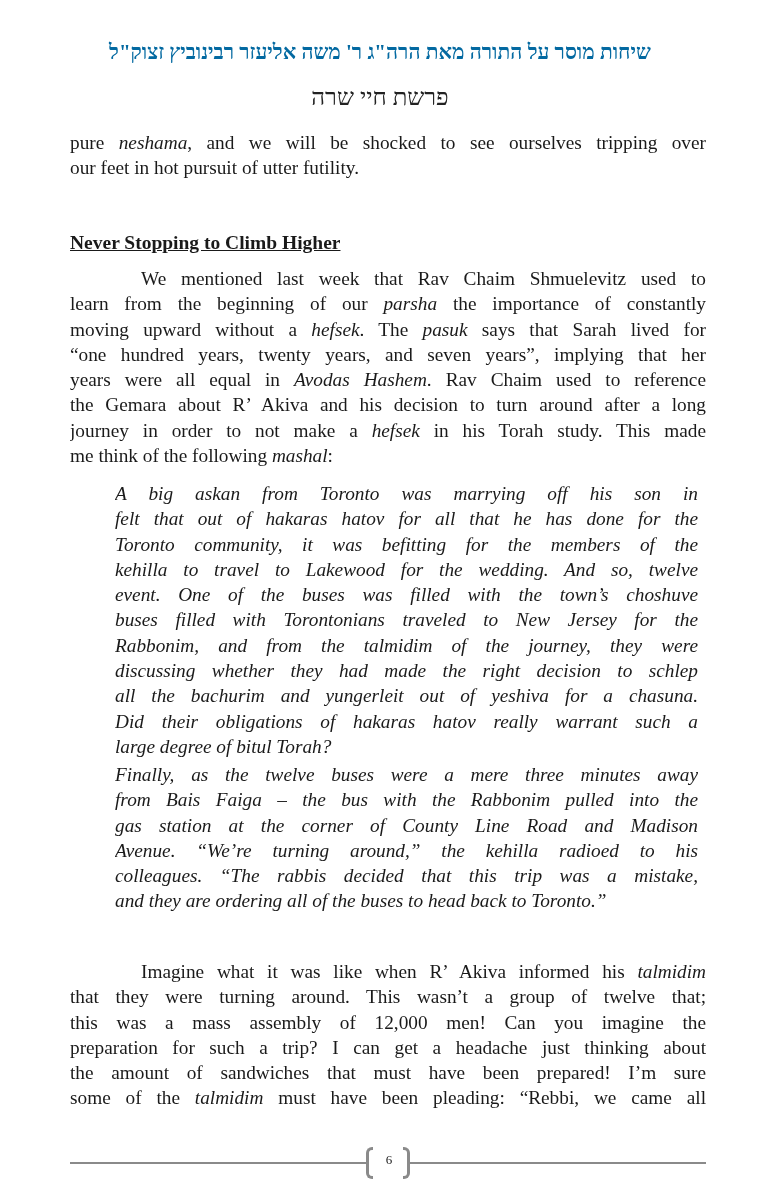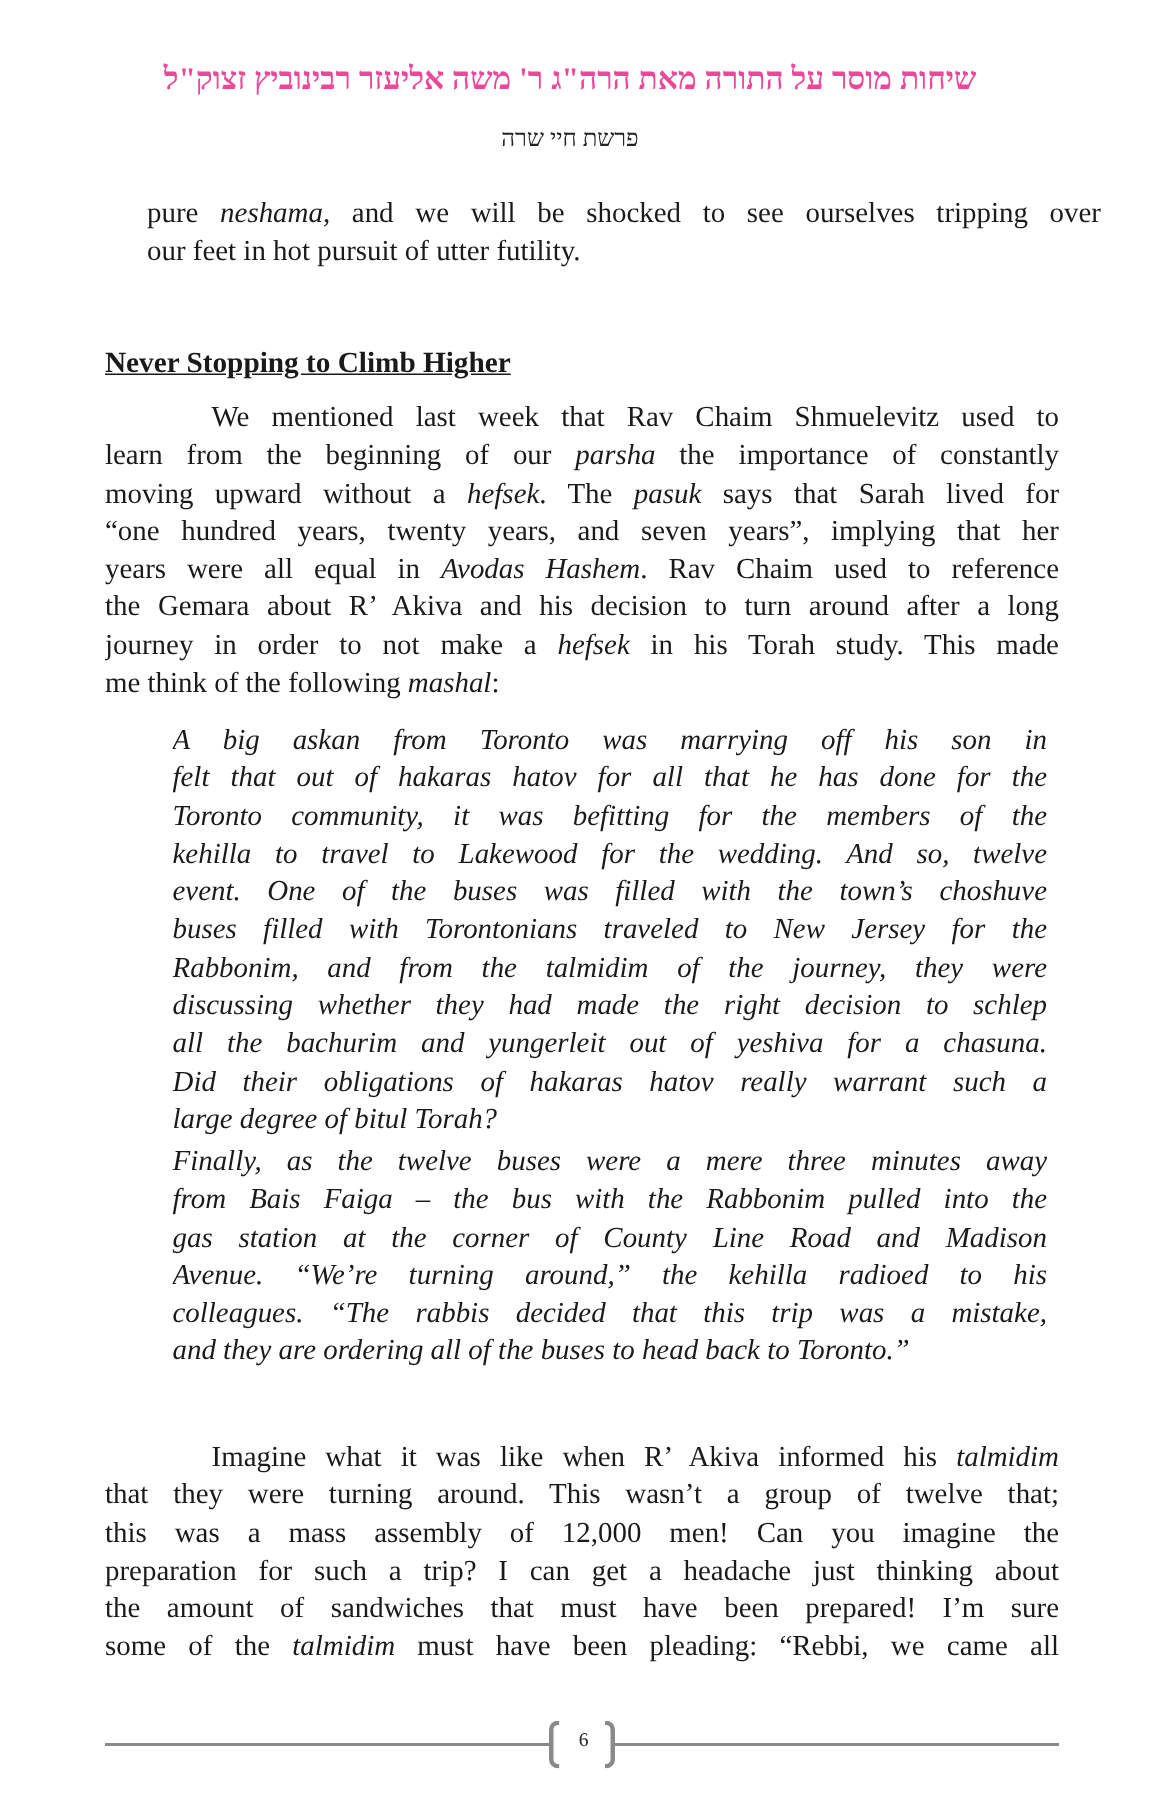--- a/index.html
+++ b/index.html
@@ -1,21 +1,21 @@
 <!DOCTYPE html>
 <html><head>
 <meta charset="utf-8">
 <style>
   html, body { margin: 0; padding: 0; background: #ffffff; }
   body { width: 776px; height: 1200px; position: relative; overflow: hidden;
          font-family: "Liberation Serif", "DejaVu Serif", serif; color: #1a1a1a; }
   .header-title { position: absolute; top: 40px; left: 60px; width: 640px; text-align: center;
-                  direction: rtl; font-size: 21px; font-weight: bold; color: #ec4899; }
+                  direction: rtl; font-size: 21px; font-weight: bold; color: #0369a1; }
   .header-sub { position: absolute; top: 84px; left: 60px; width: 640px; text-align: center;
-                direction: rtl; font-size: 16px; color: #222; }
+                direction: rtl; font-size: 24px; color: #222; }
   .block { position: absolute; left: 70px; width: 636px; }
   .line { height: 25.3px; line-height: 25.3px; font-size: 19.3px; white-space: nowrap;
           text-align: justify; text-align-last: justify; overflow: hidden; }
   .line.last { text-align-last: left; }
   .line.indent { padding-left: 71px; }
   .quote { left: 115px; width: 583px; }
   .quote .line { font-style: italic; }
   .heading { position: absolute; left: 70px; top: 230px; font-size: 19.5px; font-weight: bold;
              text-decoration: underline; line-height: 25px; }
   i, .it { font-style: italic; }
@@ -27,21 +27,21 @@
   .page-num { position: absolute; top: 1152px; left: 378px; width: 22px; text-align: center; font-size: 13px; color: #222; }
 </style>
 </head>
 <body>
 
 <div>
   <div class="header-title">שיחות מוסר על התורה מאת הרה"ג ר' משה אליעזר רבינוביץ זצוק"ל</div>
   <div class="header-sub">פרשת חיי שרה</div>
 </div>
 
-<div class="block" id="intro" style="top:130px;margin-left:28px;">
+<div class="block" id="intro" style="top:130px;">
     <div class="line">pure <i>neshama</i>, and we will be shocked to see ourselves tripping over</div>
     <div class="line last">our feet in hot pursuit of utter futility.</div>
   </div>
 
 <div class="heading">Never Stopping to Climb Higher</div>
 
 <div class="block" id="para1" style="top:266px;">
     <div class="line indent">We mentioned last week that Rav Chaim Shmuelevitz used to</div>
     <div class="line">learn from the beginning of our <i>parsha</i> the importance of constantly</div>
     <div class="line">moving upward without a <i>hefsek</i>. The <i>pasuk</i> says that Sarah lived for</div>

